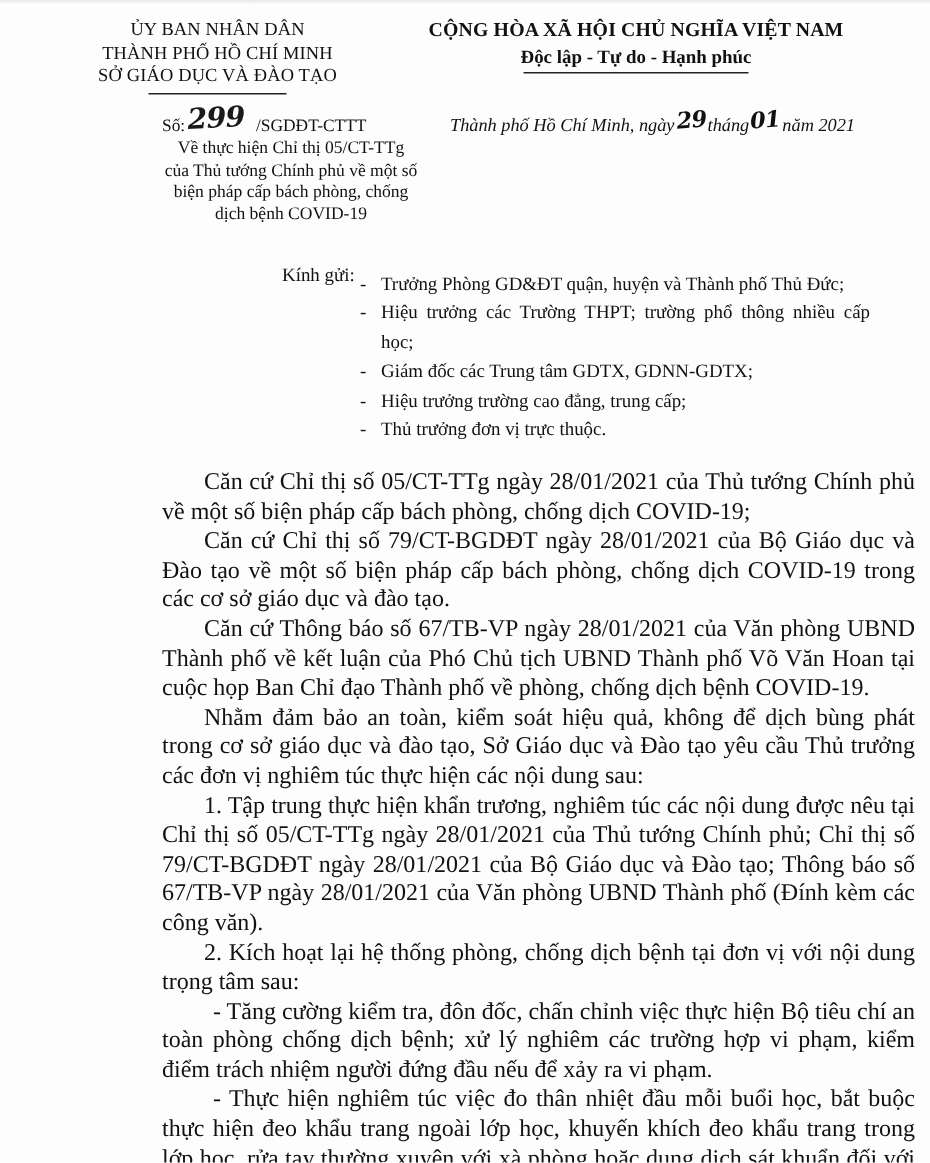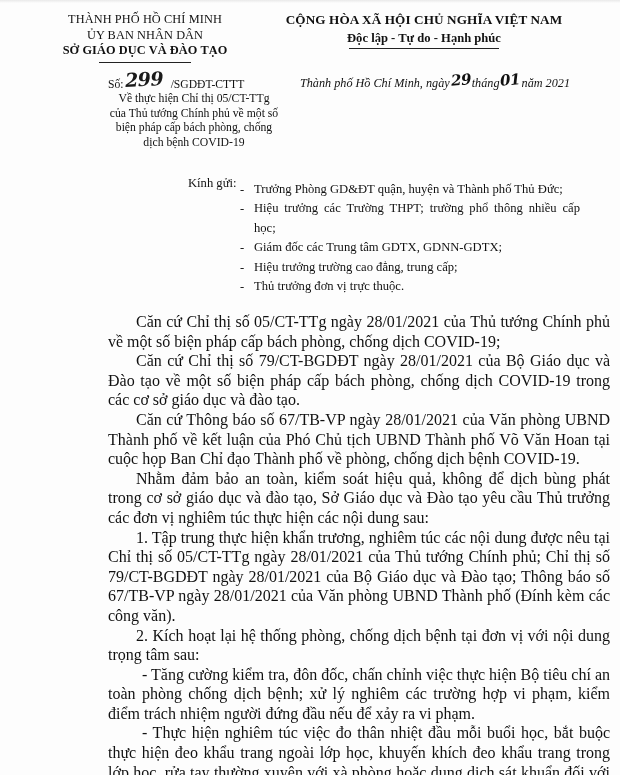--- a/index.html
+++ b/index.html
@@ -50,21 +50,21 @@
     text-align: center;
     padding-right: 34px;
     box-sizing: border-box;
   }
   .org-line {
     font-size: 12.3px;
     letter-spacing: .1px;
     line-height: 15.5px;
     white-space: nowrap;
   }
-  .org-line.bold { font-weight: bold; }
+  .org-line.bold { font-weight: normal; }
   .nation-line {
     font-size: 13.2px;
     font-weight: bold;
     line-height: 16px;
     letter-spacing: .1px;
     white-space: nowrap;
   }
   .motto-line {
     font-size: 12.6px;
     font-weight: bold;
@@ -195,22 +195,22 @@
   .para + .para { margin-top: 0px; }
 </style>
 </head>
 <body>
 
 <div class="page">
   <div class="scan-edge-top"></div>
 
   <div class="header">
     <div class="hdr-left">
+      <div class="org-line">ỦY BAN NHÂN DÂN</div>
       <div class="org-line">THÀNH PHỐ HỒ CHÍ MINH</div>
-      <div class="org-line">ỦY BAN NHÂN DÂN</div>
       <div class="org-line bold">SỞ GIÁO DỤC VÀ ĐÀO TẠO</div>
       <div class="rule-short"></div>
     </div>
     <div class="hdr-right">
       <div class="nation-line">CỘNG HÒA XÃ HỘI CHỦ NGHĨA VIỆT NAM</div>
       <div class="motto-line">Độc lập - Tự do - Hạnh phúc</div>
       <div class="rule-motto"></div>
     </div>
   </div>
 

